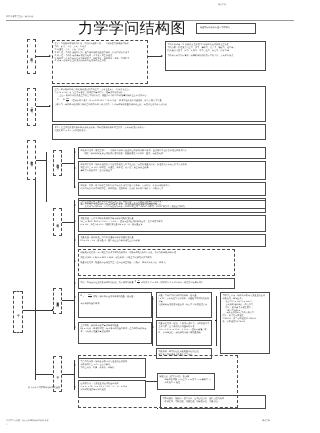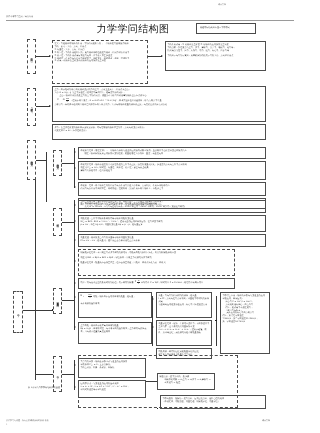--- a/index.html
+++ b/index.html
@@ -33,22 +33,22 @@
   #hdr-rule{
     position:absolute;left:6px;top:19.5px;width:288px;height:0;
     border-top:.4px solid #9a9a9a;
   }
   #crop-tl{position:absolute;left:218px;top:3px;font-size:2px;color:#888;filter:blur(.3px);}
   #crop-tl2{position:absolute;left:220px;top:7px;font-size:2px;color:#aaa;filter:blur(.3px);}
 
   
   #title{
     position:absolute;left:78px;top:22px;width:110px;
-    text-align:center;
-    font-size:10px;line-height:13px;
+    text-align:left;
+    font-size:15px;line-height:13px;
     font-family:"DejaVu Sans","Liberation Sans",sans-serif;
     color:#111;
     letter-spacing:.4px;
     filter:blur(.12px);
   }
   #title-box{
     position:absolute;left:196px;top:22.5px;width:60px;height:11px;
     border:.45px solid #4a4a4a;
   }
   #title-box .tx{padding:1.2px 1.5px 0 1.5px;}

